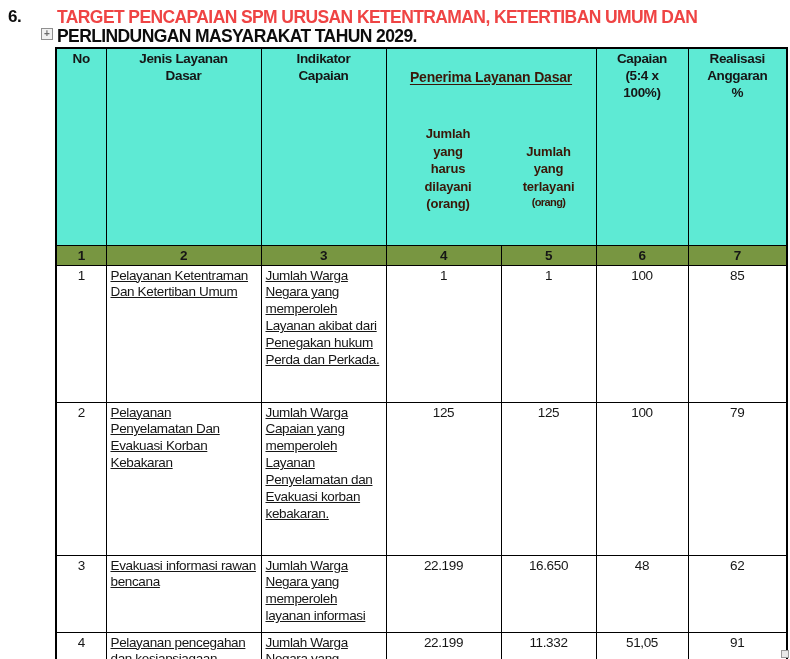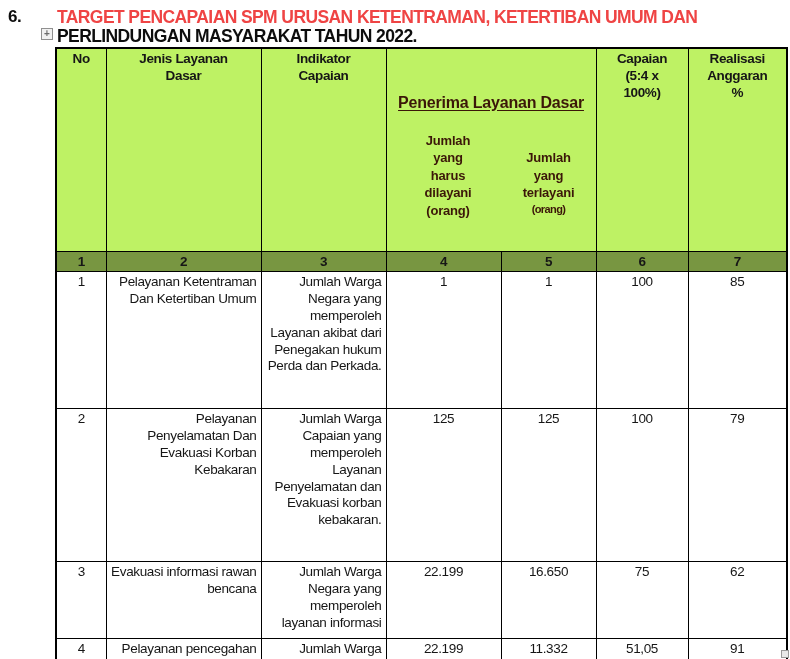--- a/index.html
+++ b/index.html
@@ -38,57 +38,56 @@
     border-collapse:collapse; table-layout:fixed;
     border:2px solid #000;
   }
   table.spm td {
     border:1px solid #000; box-sizing:border-box;
     vertical-align:top; padding:2px 4px 0 4px;
     font-size:13.5px; line-height:1.25; letter-spacing:-0.35px; color:#161616;
     overflow:hidden;
   }
   td.h {
-    background:#bef264; color:#3B1708; font-weight:bold;
+    background:#5eead4; color:#3B1708; font-weight:bold;
     text-align:center; vertical-align:middle;
     font-size:13px; line-height:1.35; letter-spacing:-0.2px;
     white-space:pre-line;
   }
   td.group-cell { padding:2px 0 0 0; vertical-align:top; }
   .group-label {
-    text-align:center; font-size:16px; font-weight:bold; color:#3B1708;
+    text-align:center; font-size:14px; font-weight:bold; color:#3B1708;
     text-decoration:underline; text-underline-offset:2px; letter-spacing:-0.2px;
     padding-top:1px;
-    margin-top:24px;
   }
   .subrow { display:flex; align-items:flex-start; }
   .sub {
     text-align:center; white-space:pre-line; font-weight:bold; color:#3B1708;
-    font-size:13px; line-height:1.35; letter-spacing:-0.2px; padding-top:2px;
+    font-size:13px; line-height:1.35; letter-spacing:-0.2px; padding-top:2px;margin-top:20px;
   }
   .sub4 { width:115px; }
   .sub5 { flex:1; }
   .orang-small { display:block; font-size:11px; letter-spacing:-0.6px; font-weight:bold; }
   td.g {
     background:#789641; color:#101010; font-weight:bold;
     text-align:center; vertical-align:middle; padding:0;
     font-size:14px; line-height:16px; letter-spacing:0;
   }
   td.c-no  { text-align:center; }
   td.c-num { text-align:center; }
-  td.c-txt { text-align:right; padding-left:5px; }
+  td.c-txt { text-align:left; padding-left:5px;text-decoration:underline; }
 </style>
 </head>
 <body>
 
 <div class="page">
 
   <div class="h-num">6.</div>
   <div class="h-line1">TARGET PENCAPAIAN SPM URUSAN KETENTRAMAN, KETERTIBAN UMUM DAN</div>
-  <div class="h-line2">PERLINDUNGAN MASYARAKAT TAHUN 2022.</div>
+  <div class="h-line2">PERLINDUNGAN MASYARAKAT TAHUN 2029.</div>
 
   <div class="move-handle">
     <span>+</span>
   </div>
 
   <table class="spm">
     <colgroup>
       <col style="width:50px">
         <col style="width:155px">
         <col style="width:125px">
@@ -158,21 +157,21 @@
       <td class="c-num">100</td>
       <td class="c-num">79</td>
     </tr>
 
     <tr style="height:77px">
       <td class="c-no">3</td>
       <td class="c-txt">Evakuasi informasi rawan bencana</td>
       <td class="c-txt">Jumlah Warga Negara yang memperoleh layanan informasi</td>
       <td class="c-num">22.199</td>
       <td class="c-num">16.650</td>
-      <td class="c-num">75</td>
+      <td class="c-num">48</td>
       <td class="c-num">62</td>
     </tr>
 
     <tr style="height:104px">
       <td class="c-no">4</td>
       <td class="c-txt">Pelayanan pencegahan dan kesiapsiagaan terhadap bencana</td>
       <td class="c-txt">Jumlah Warga Negara yang memperoleh layanan Pencegahan dan kesiapsiagaan</td>
       <td class="c-num">22.199</td>
       <td class="c-num">11.332</td>
       <td class="c-num">51,05</td>

